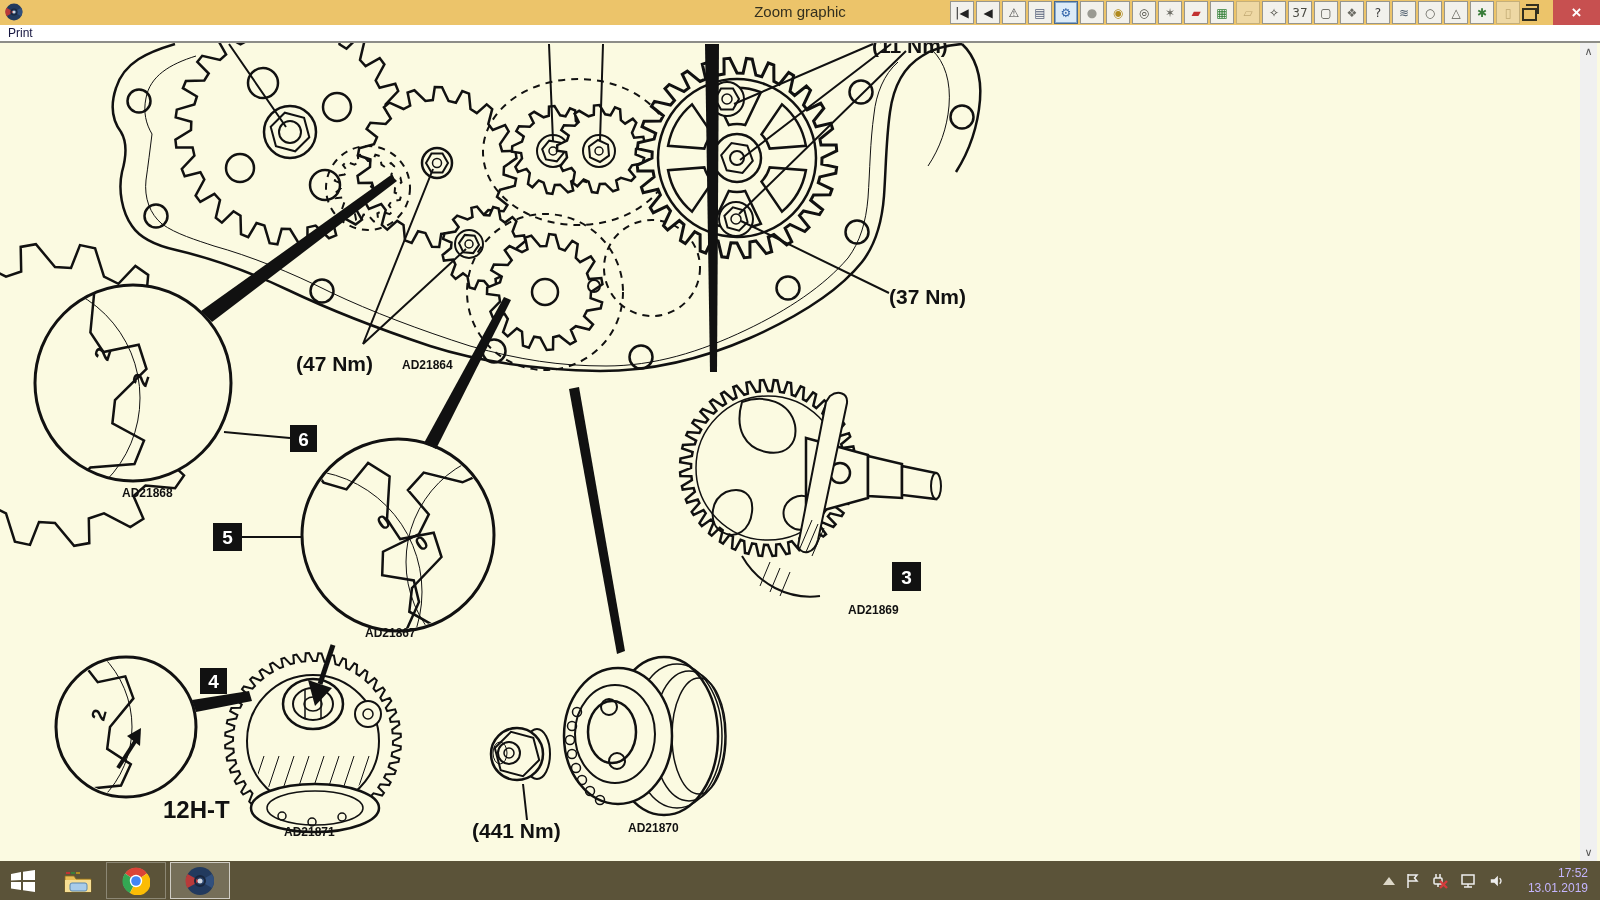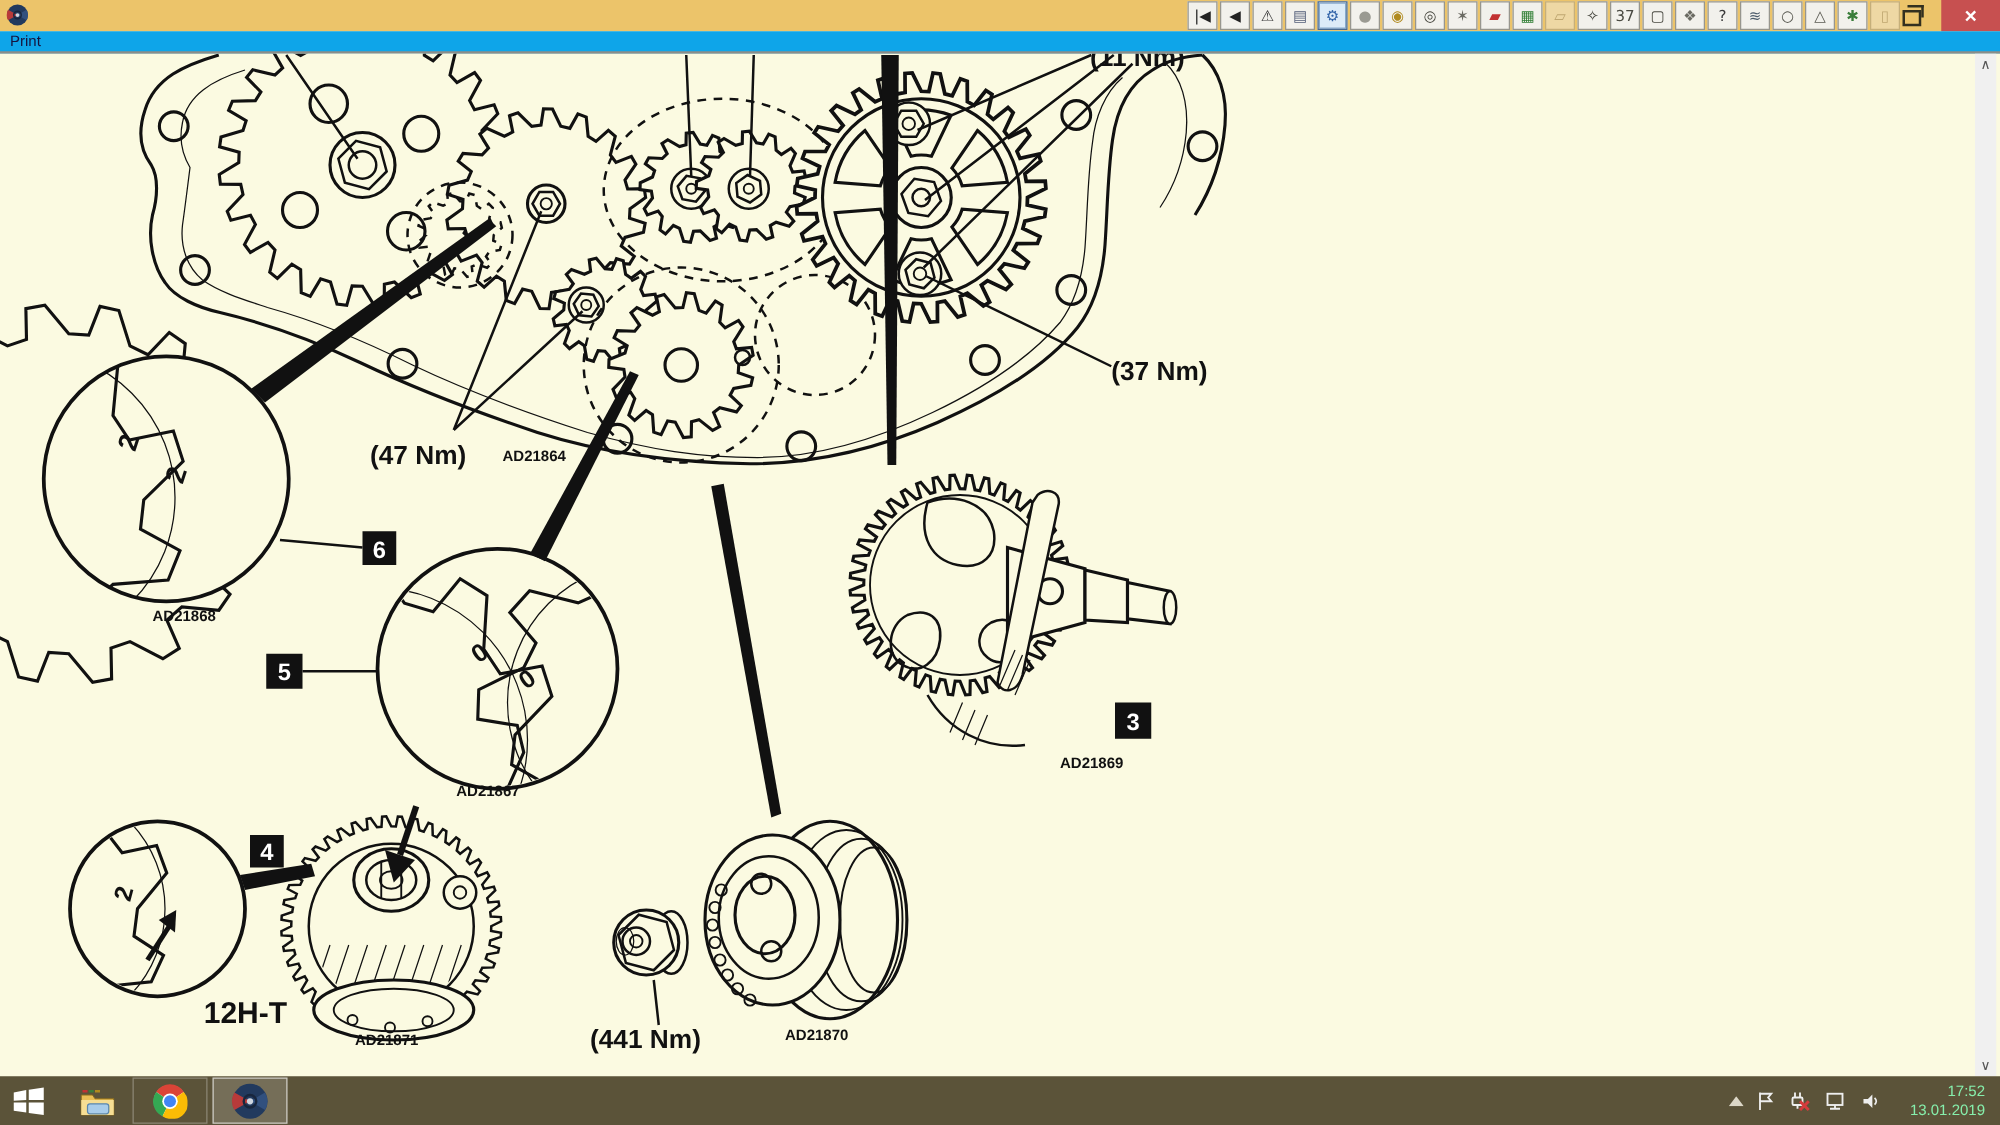--- a/index.html
+++ b/index.html
@@ -15,21 +15,21 @@
         display:flex;align-items:center;justify-content:center;font-size:12px;line-height:1;cursor:default;
         font-family:"DejaVu Sans",sans-serif}
   .tbtn.selected{background:#dcebf8;border-color:#49698f;box-shadow:inset 0 0 0 1px #86a9cc}
   .tbtn.disabled{opacity:.45}
   .restore-btn{position:absolute;right:58px;top:5px;width:20px;height:16px}
   .restore-glyph{width:11px;height:9px;border:2px solid #33301f;position:relative;margin:3px 0 0 0}
   .restore-glyph::before{content:"";position:absolute;left:2px;top:-6px;width:11px;height:8px;
         border:2px solid #33301f;border-left:none;border-bottom:none}
   .close-btn{position:absolute;right:0;top:0;width:47px;height:25px;background:#C75050;color:#fff;
         display:flex;align-items:center;justify-content:center;font-size:17px;font-weight:bold}
-  .menubar{position:absolute;top:25px;left:0;width:1600px;height:16px;background:#0ea5e9;
+  .menubar{position:absolute;top:25px;left:0;width:1600px;height:16px;background:#ffffff;
         border-bottom:2px solid #8d8d88;box-sizing:content-box;display:flex;align-items:center}
   .menu-item{font-size:12px;color:#151540;padding:0 8px}
 
   
   .content{position:absolute;top:43px;left:0;width:1600px;height:818px;background:#FBFAE1}
   svg text{fill:#111}
   .s1{stroke:#111;stroke-width:1;fill:none}
   .s15{stroke:#111;stroke-width:1.5;fill:none}
   .s2{stroke:#111;stroke-width:2;fill:none}
   .s25{stroke:#111;stroke-width:2.5;fill:none}
@@ -52,33 +52,34 @@
 
   
   .taskbar{position:absolute;bottom:0;left:0;width:1600px;height:39px;background:#5B5339;
         display:flex;align-items:center}
   .task-item{height:39px;display:flex;align-items:center;justify-content:center}
   .start{width:46px}
   .explorer{width:52px;margin-left:6px}
   .running{box-sizing:border-box;border:1px solid rgba(255,255,255,.30);height:37px;margin:1px 2px;width:60px}
   .active-app{background:rgba(255,255,255,.16);border-color:rgba(255,255,255,.65)}
   .tray{margin-left:auto;display:flex;align-items:center;gap:11px;padding-right:12px}
-  .clock{text-align:right;font-size:12px;line-height:15px;color:#86efac;min-width:72px}
+  .clock{text-align:right;font-size:12px;line-height:15px;color:#c4b5fd;min-width:72px}
 </style>
 </head>
 <body>
 
 <div class="titlebar">
   <svg class="app-icon" viewBox="0 0 30 30">
     <circle cx="15" cy="15" r="14" fill="#223a5e"></circle>
     <path d="M15,15 L2.5,8 A14,14 0 0 0 2.5,22 Z" fill="#b83a3a"></path>
     <path d="M15,15 L27,8 A14,14 0 0 1 27,22 Z" fill="#31507e"></path>
     <circle cx="15" cy="15" r="5" fill="none" stroke="#18263d" stroke-width="2"></circle>
     <circle cx="15" cy="15" r="2.5" fill="#cfd6e0"></circle>
   </svg>
+  <div class="title">Zoom graphic</div>
   <div class="toolbar" id="toolbar">
       <div class="tbtn" style="color: rgb(34, 34, 34);">|◀</div>
       <div class="tbtn" style="color: rgb(34, 34, 34);">◀</div>
       <div class="tbtn" style="color: rgb(58, 58, 58);">⚠</div>
       <div class="tbtn" style="color: rgb(85, 96, 122);">▤</div>
       <div class="tbtn selected" style="color: rgb(47, 98, 168);">⚙</div>
       <div class="tbtn" style="color: rgb(154, 154, 146);">●</div>
       <div class="tbtn" style="color: rgb(176, 138, 30);">◉</div>
       <div class="tbtn" style="color: rgb(74, 74, 66);">◎</div>
       <div class="tbtn" style="color: rgb(106, 106, 98);">✶</div>

